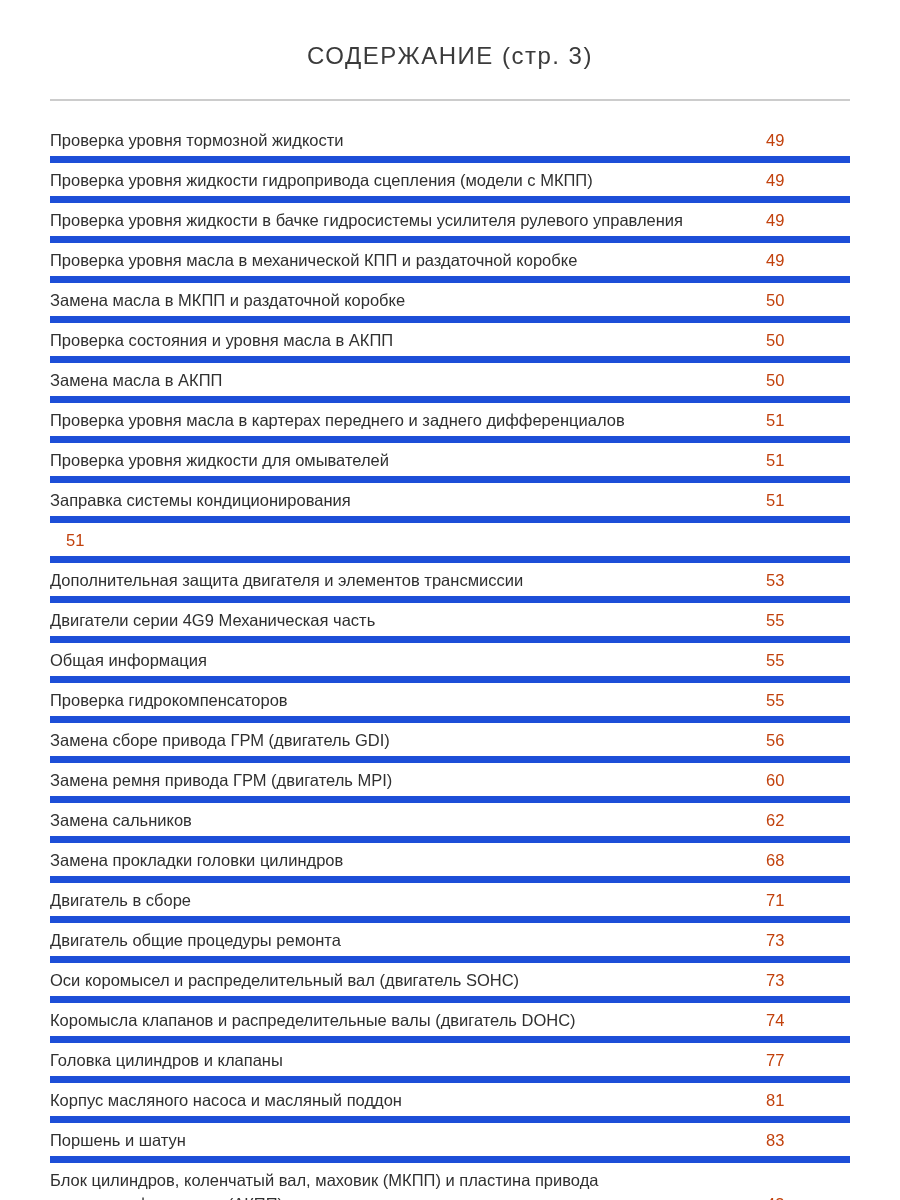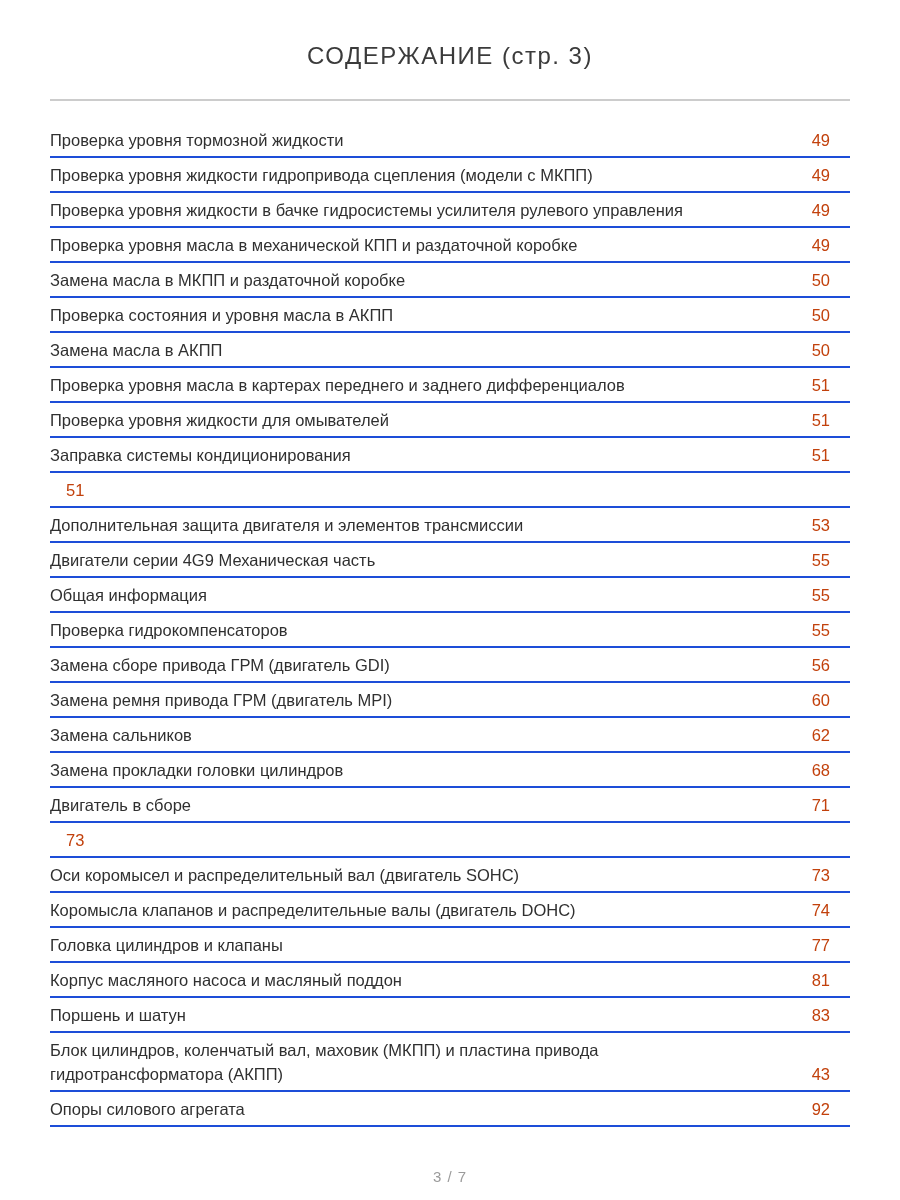--- a/index.html
+++ b/index.html
@@ -34,24 +34,23 @@
     border-top: 2px solid #cccccc;
     margin: 29px 0 0 0;
   }
   ul.toc-list {
     list-style: none;
     margin: 22px 0 0 0;
     padding: 0;
   }
   ul.toc-list li {
     display: flex;
-    justify-content: space-between;
     align-items: flex-end;
     padding: 4.5px 0;
-    border-bottom: 2px solid #1d4ed8;
+    border-bottom: 7px solid #1d4ed8;
     font-size: 16.5px;
     line-height: 24px;
   }
   .entry-label {
     color: #303030;
     max-width: 700px;
     flex: 1 1 auto;
   }
   .entry-page {
     color: #c2410c;
@@ -169,20 +168,21 @@
     <span class="entry-label">Замена прокладки головки цилиндров</span>
     <span class="entry-page">68</span>
   </li>
 
   <li>
     <span class="entry-label">Двигатель в сборе</span>
     <span class="entry-page">71</span>
   </li>
 
   <li>
+    <span class="entry-label">Двигатель общие процедуры ремонта</span>
     <span class="entry-page">73</span>
   </li>
 
   <li>
     <span class="entry-label">Оси коромысел и распределительный вал (двигатель SOHC)</span>
     <span class="entry-page">73</span>
   </li>
 
   <li>
     <span class="entry-label">Коромысла клапанов и распределительные валы (двигатель DOHC)</span>

